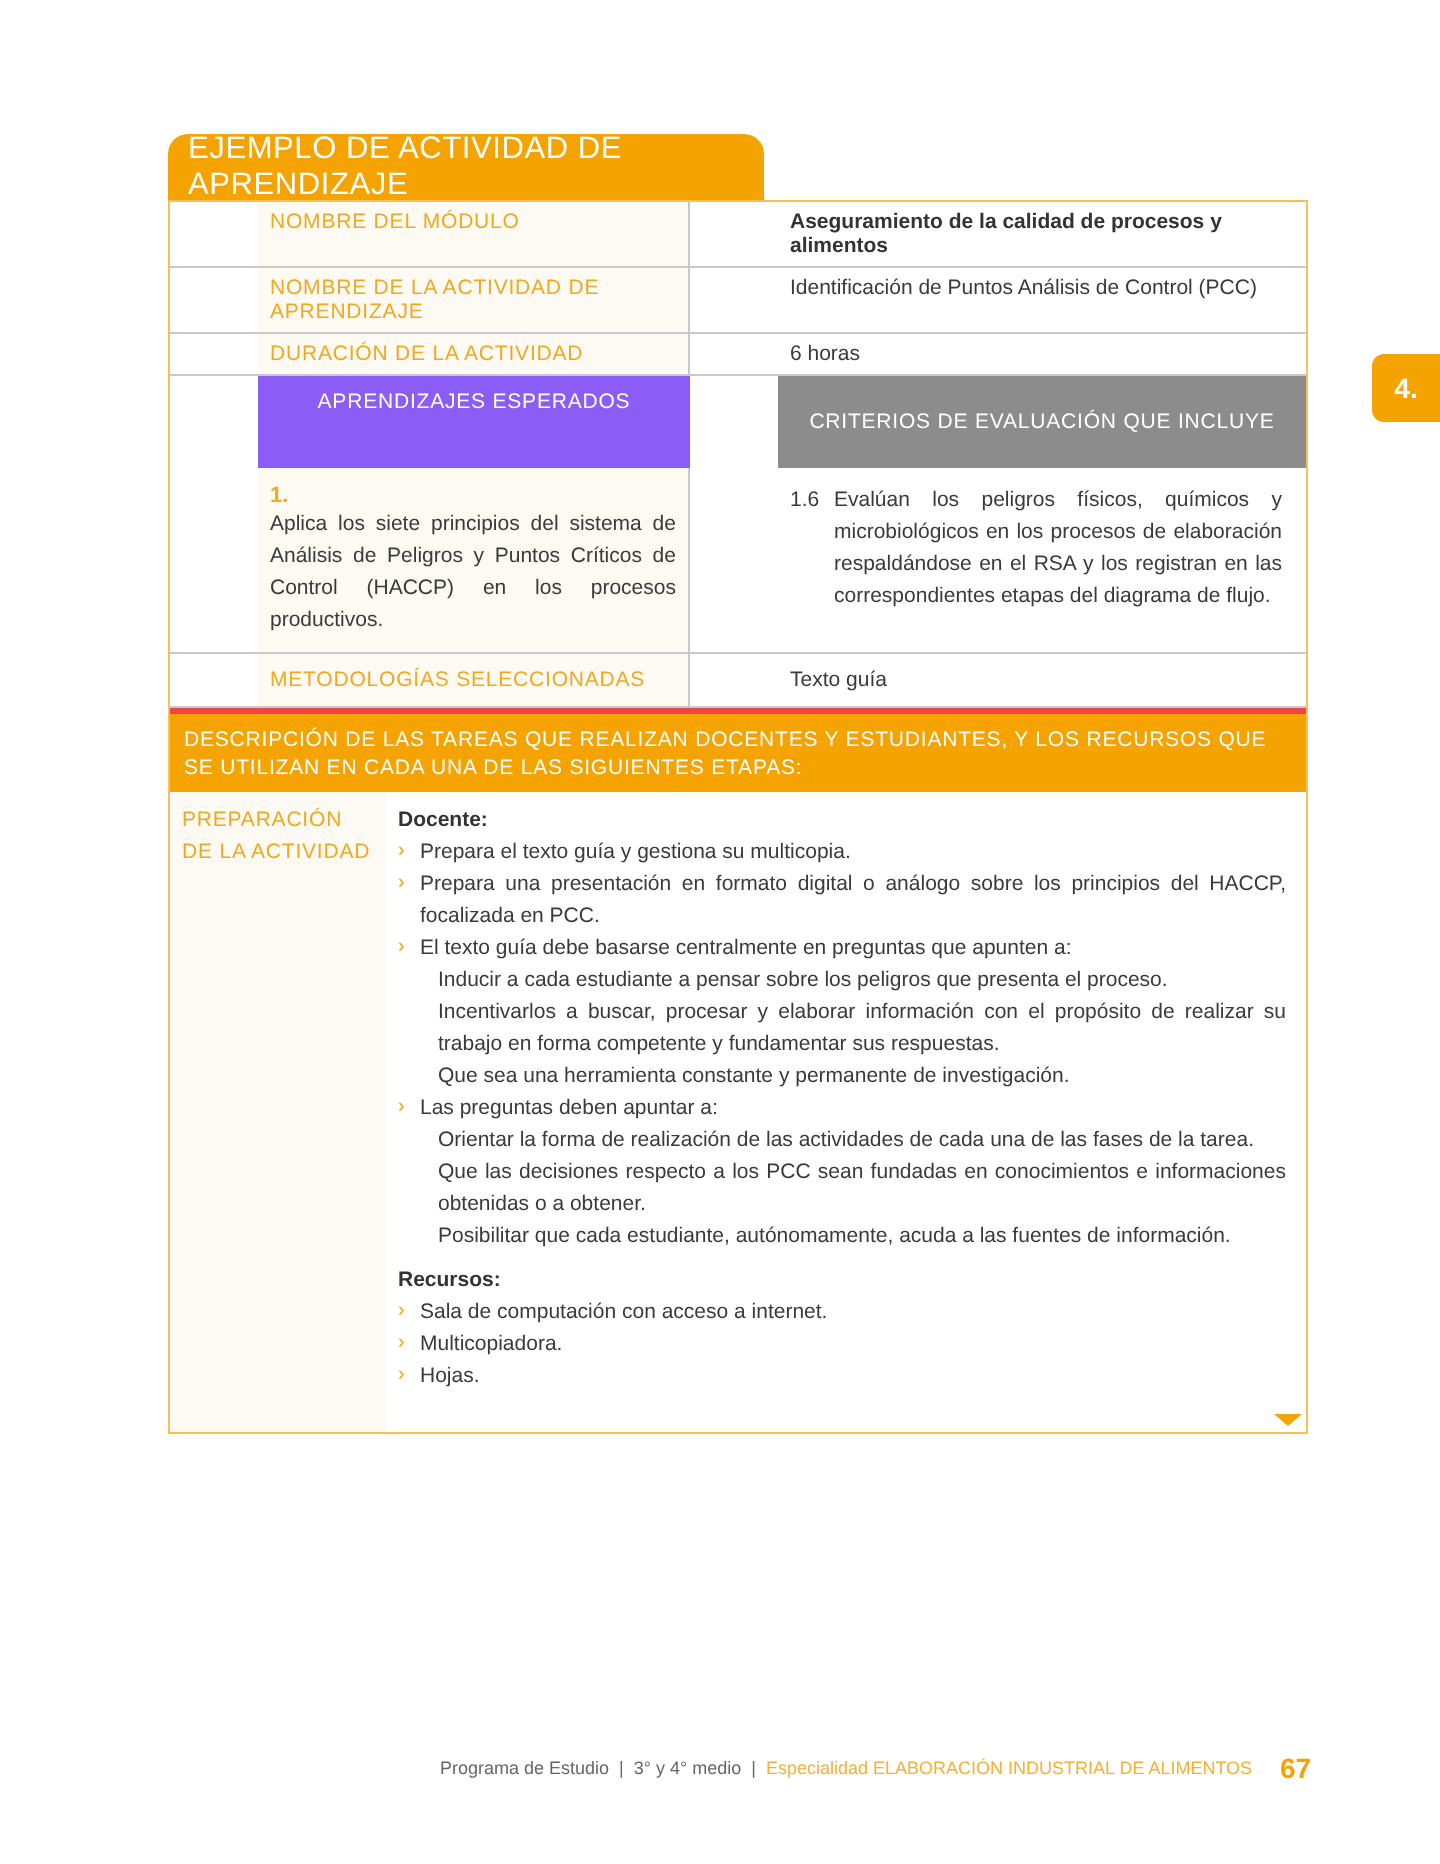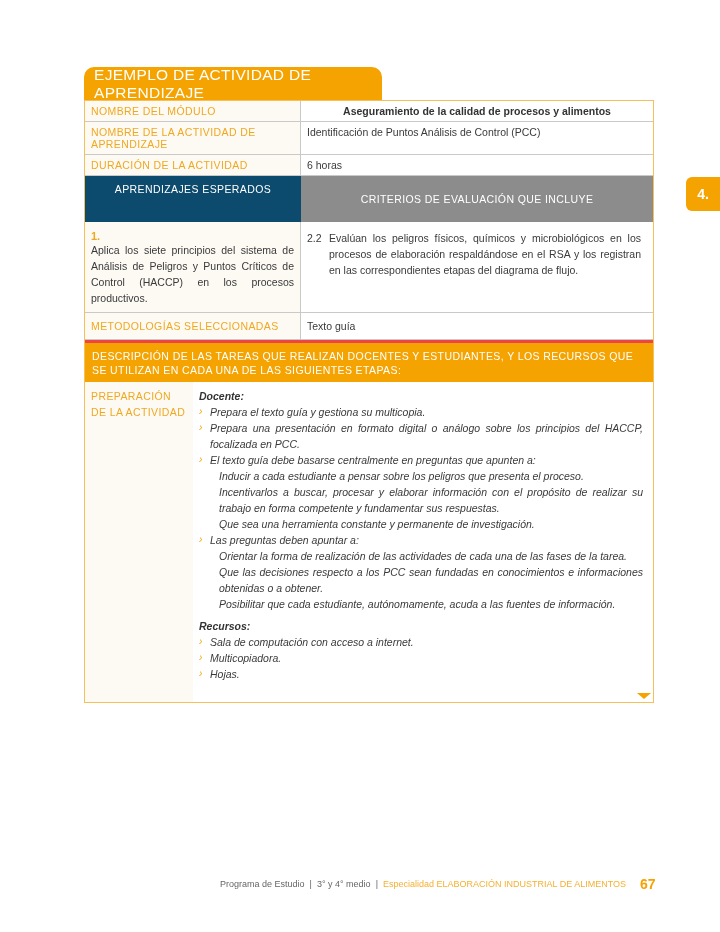--- a/index.html
+++ b/index.html
@@ -16,42 +16,42 @@
     color:#ffffff; font-size:15.5px; letter-spacing:0.3px;
     display:flex; align-items:center; padding-left:10px; box-sizing:border-box;
   }
 
   .table {
     position:absolute; left:84px; top:100px; width:570px;
     border:1.5px solid #f5c05a; box-sizing:border-box; background:#fff;
   }
   .row { display:flex; border-bottom:1px solid #c9c9c9; }
   .row:last-child { border-bottom:none; }
-  .cell { box-sizing:border-box; font-size:10.5px; padding:4px 6px; }
+  .cell { box-sizing:border-box; font-size:10.5px; padding:4px 6px;margin-left:44px; }
   .c-left { width:216px; border-right:1px solid #c9c9c9; }
   .c-right { flex:1; }
   .label { color:#f0a820; letter-spacing:0.4px; }
   .bg-cream { background:#fdfaf4; }
-  .bold { font-weight:bold; color:#333;text-align:center; }
+  .bold { font-weight:bold; color:#333; }
 
-  .hdr-orange { background:#0c4a6e; color:#fff; text-align:center; letter-spacing:0.4px; padding:7px 6px; }
+  .hdr-orange { background:#8b5cf6; color:#fff; text-align:center; letter-spacing:0.4px; padding:7px 6px; }
   .hdr-gray { background:#8c8c8c; color:#fff; text-align:center; letter-spacing:0.4px; padding:17px 6px; }
 
   .ae-num { color:#f0a820; font-weight:bold; font-size:11px; }
   .ae-text { line-height:16px; text-align:justify; font-size:10.5px; }
   .crit { display:flex; line-height:16px; font-size:10.5px; text-align:justify; }
   .crit .num { width:20px; flex-shrink:0; }
 
   .desc-hdr {
     background:#f5a300; color:#fff; font-size:10.5px; letter-spacing:0.4px;
     padding:6px 6px 5px 7px; line-height:14px; border-top:3px solid #ef4444;
   }
   .prep-row { display:flex; }
   .prep-left { width:108px; background:#fdfaf4; padding:6px 6px; box-sizing:border-box; }
-  .prep-right { flex:1; padding:6px 10px 20px 6px; box-sizing:border-box; font-size:10.5px; line-height:16px; position:relative;font-style:italic; }
+  .prep-right { flex:1; padding:6px 10px 20px 6px; box-sizing:border-box; font-size:10.5px; line-height:16px; position:relative; }
   .sub-title { font-weight:bold; color:#333; }
   .bullet { display:flex; text-align:justify; }
   .bullet .mark { width:11px; flex-shrink:0; color:#f5a300; font-size:10px; }
   .indent { padding-left:20px; text-align:justify; }
   .gap { height:6px; }
   .arrow-down {
     position:absolute; right:2px; bottom:3px; width:0; height:0;
     border-left:7px solid transparent; border-right:7px solid transparent; border-top:6px solid #f5a300;
   }
 
@@ -97,21 +97,21 @@
       <div class="cell c-right hdr-gray">CRITERIOS DE EVALUACIÓN QUE INCLUYE</div>
     </div>
 
     <div class="row">
       <div class="cell c-left bg-cream" style="padding:8px 6px 6px 6px;">
         <div class="ae-num">1.</div>
         <div class="ae-text">Aplica los siete principios del sistema de Análisis de Peligros y Puntos Críticos de Control (HACCP) en los procesos productivos.</div>
       </div>
       <div class="cell c-right" style="padding:8px 12px 20px 6px;">
         <div class="crit">
-          <span class="num">2.2</span>
+          <span class="num">1.6</span>
           <span style="padding-left:2px;">Evalúan los peligros físicos, químicos y microbiológicos en los procesos de elaboración respaldándose en el RSA y los registran en las correspondientes etapas del diagrama de flujo.</span>
         </div>
       </div>
     </div>
 
     <div class="row">
       <div class="cell c-left label bg-cream" style="padding:7px 6px;">METODOLOGÍAS SELECCIONADAS</div>
       <div class="cell c-right" style="padding:7px 6px;">Texto guía</div>
     </div>
 

